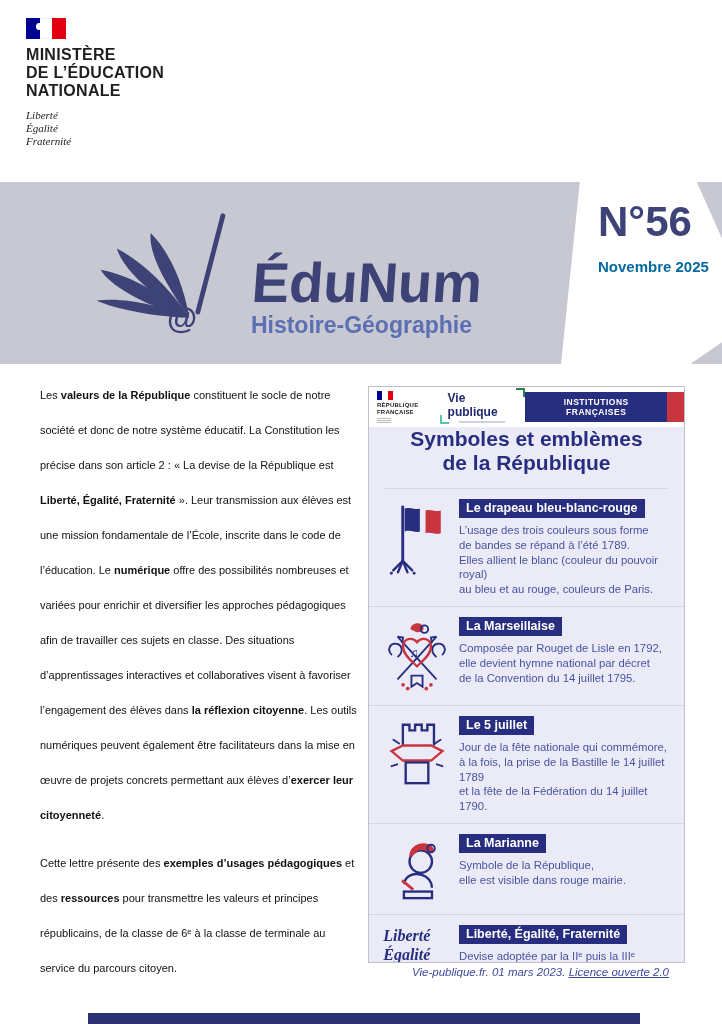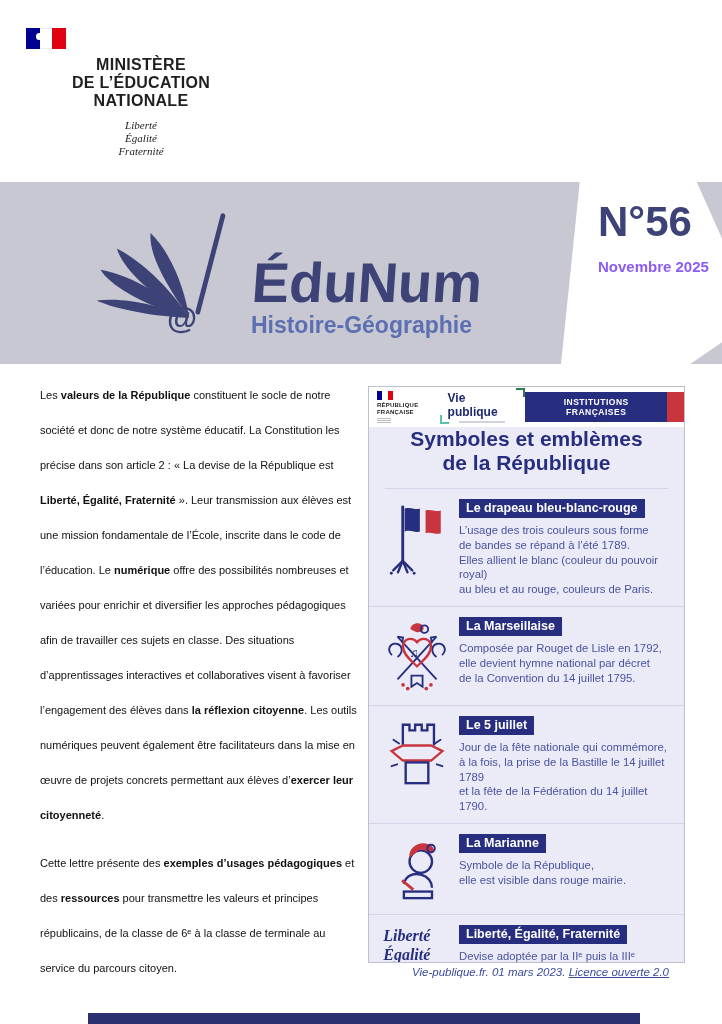--- a/index.html
+++ b/index.html
@@ -1,20 +1,20 @@
 <!DOCTYPE html>
 <html lang="fr"><head>
 <meta charset="utf-8">
 <style>
   html,body{margin:0;padding:0;background:#888;}
   .page{position:relative;width:722px;height:1024px;background:#ffffff;margin:0 auto;
         font-family:"Liberation Sans",sans-serif;overflow:hidden;}
 
   
-  .ministry{position:absolute;left:26px;top:28px;width:230px;text-align:center;}
+  .ministry{position:absolute;left:26px;top:18px;width:230px;}
   .flag{display:flex;width:40px;height:21px;margin-bottom:7px;}
   .flag .b1{width:14px;background:#000091;position:relative;}
   .flag .b1:after{content:"";position:absolute;right:-2px;top:5px;width:6px;height:7px;
                   background:#fff;border-radius:50% 0 50% 50%;}
   .flag .b2{width:12px;background:#fff;border-top:1px solid #eee;border-bottom:1px solid #eee;}
   .flag .b3{width:14px;background:#e1000f;}
   .ministry-name{font-weight:700;color:#1f1f1f;font-size:16px;line-height:18px;letter-spacing:.3px;}
   .ministry-motto{margin-top:9px;font-family:"Liberation Serif",serif;font-style:italic;
                   font-size:11px;line-height:13px;color:#222;}
 
@@ -27,21 +27,21 @@
   .banner .gray-br{position:absolute;inset:0;background:#c7c8d2;
         clip-path:polygon(100% 88%,100% 100%,95.6% 100%);}
   .edunum-logo{position:absolute;left:82px;top:28px;}
   .edunum-title{position:absolute;left:252px;top:68px;font-size:56px;font-weight:800;
         color:#3d4377;transform:skewX(-4deg);letter-spacing:0px;}
   .edunum-sub{position:absolute;left:250px;top:130px;width:222px;text-align:right;
         font-size:23px;font-weight:700;color:#5b6fb2;}
   .issue{position:absolute;left:598px;top:16px;width:112px;text-align:left;
         font-size:42px;font-weight:800;color:#3d4377;}
   .issue-date{position:absolute;left:598px;top:76px;width:118px;
-        font-size:15px;font-weight:700;color:#8b5cf6;}
+        font-size:15px;font-weight:700;color:#0369a1;}
 
   
   .body-col{position:absolute;left:40px;top:378px;width:321px;
         font-size:11px;line-height:35px;color:#111;}
   .body-col p{margin:0 0 13px 0;}
 
   
   .info{position:absolute;left:368px;top:386px;width:317px;height:577px;
         background:#ebebf7;border:1px solid #bfc0ce;box-sizing:border-box;overflow:hidden;}
   .info-head{height:40px;background:#fff;display:flex;align-items:center;padding:0 0 0 8px;}

